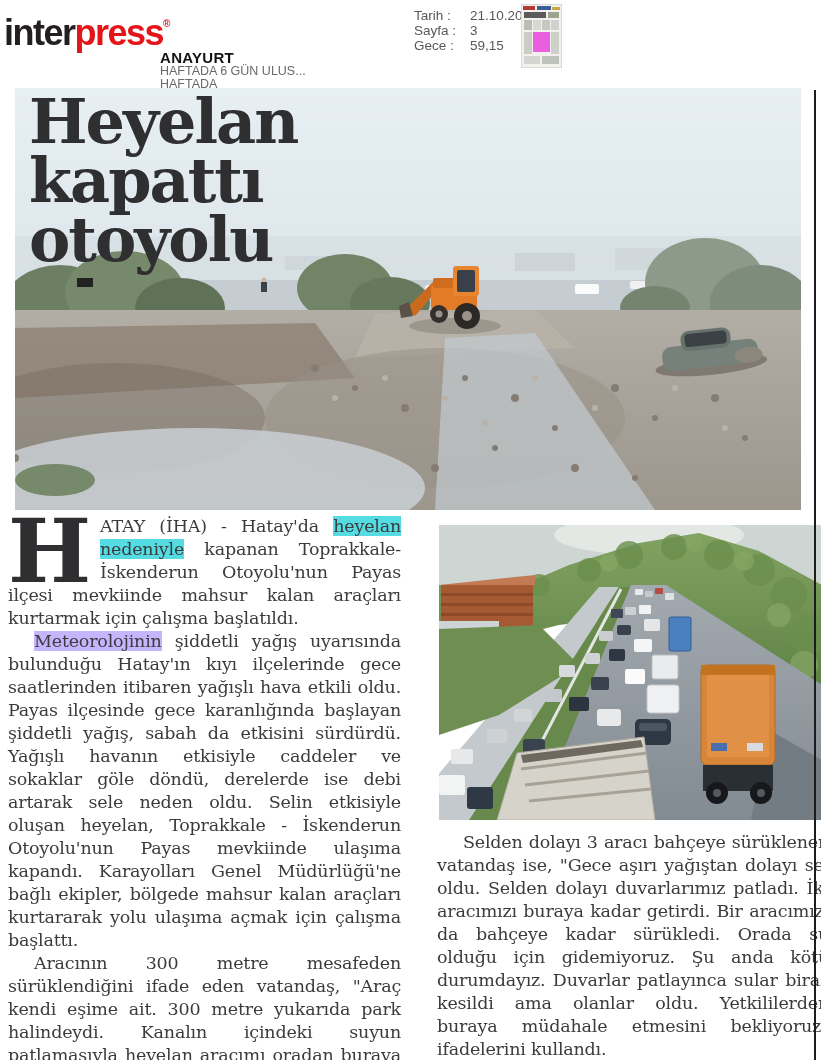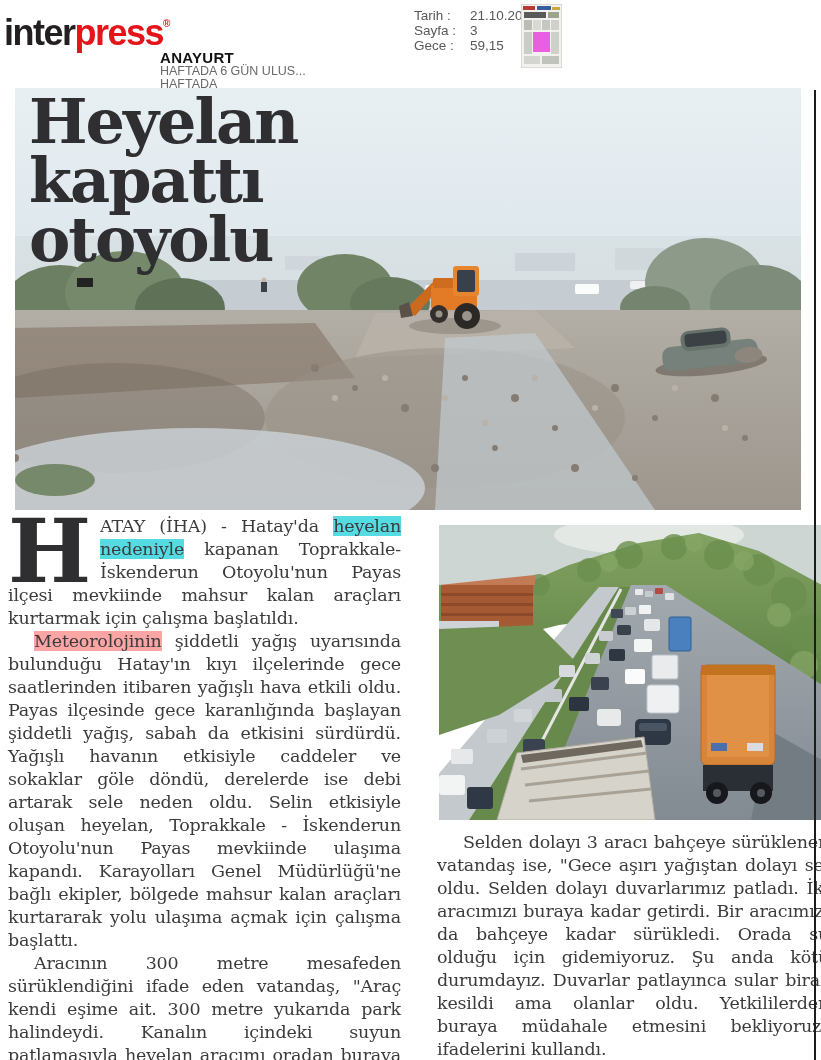--- a/index.html
+++ b/index.html
@@ -30,21 +30,21 @@
   .bodytext{font-family:"DejaVu Serif",serif;font-size:17.5px;line-height:23px;
     color:#3b3b3d;text-align:justify;letter-spacing:-0.2px;}
   .bodytext p{margin:0;}
   .p-indent{text-indent:26px;}
   .col-left{position:absolute;left:8px;top:515px;width:393px;}
   .col-right{position:absolute;left:437px;top:514px;width:392px;}
   .dropcap{float:left;font-family:"DejaVu Serif",serif;font-weight:bold;color:#2f2f31;
     font-size:88px;line-height:66px;height:66px;margin:3px 9px 0 0;}
   .lead-bold{font-weight:normal;}
   .hl-cyan{background:#55dbe2;}
-  .hl-green{background:#fca5a5;}
+  .hl-green{background:#c4b5fd;}
   .photo-traffic{display:block;margin:11px 0 11px 2px;}
   
   .page-edge{position:absolute;left:814px;top:90px;width:2px;height:970px;background:#1c1c1c;}
 </style>
 </head>
 <body>
 
 <div class="logo">
   <span class="lg-black">inter</span><span class="lg-red">press</span><span class="lg-mark">®</span>
 </div>

